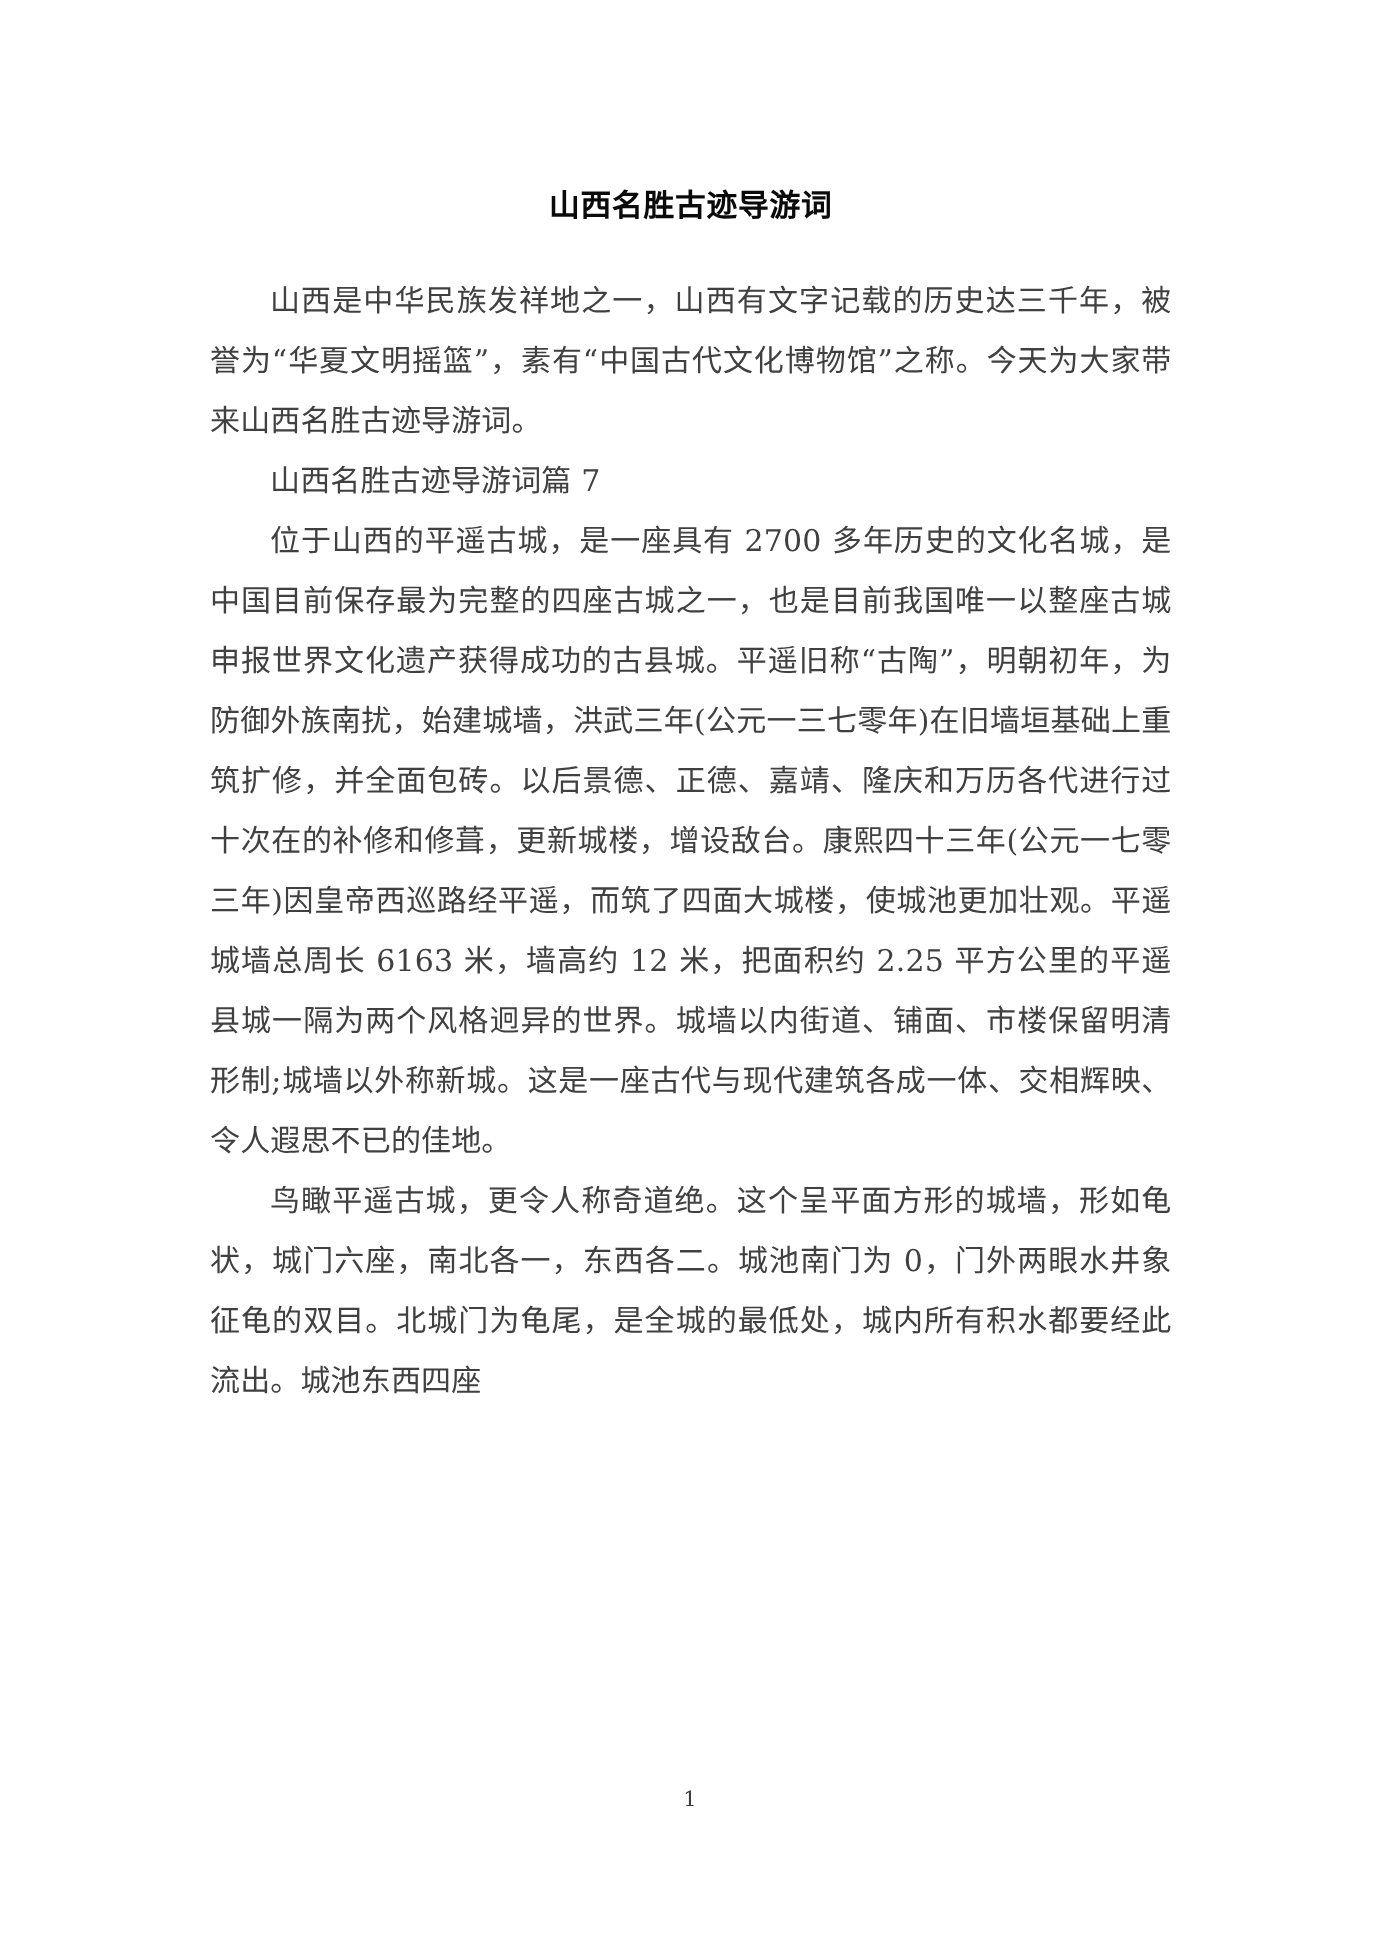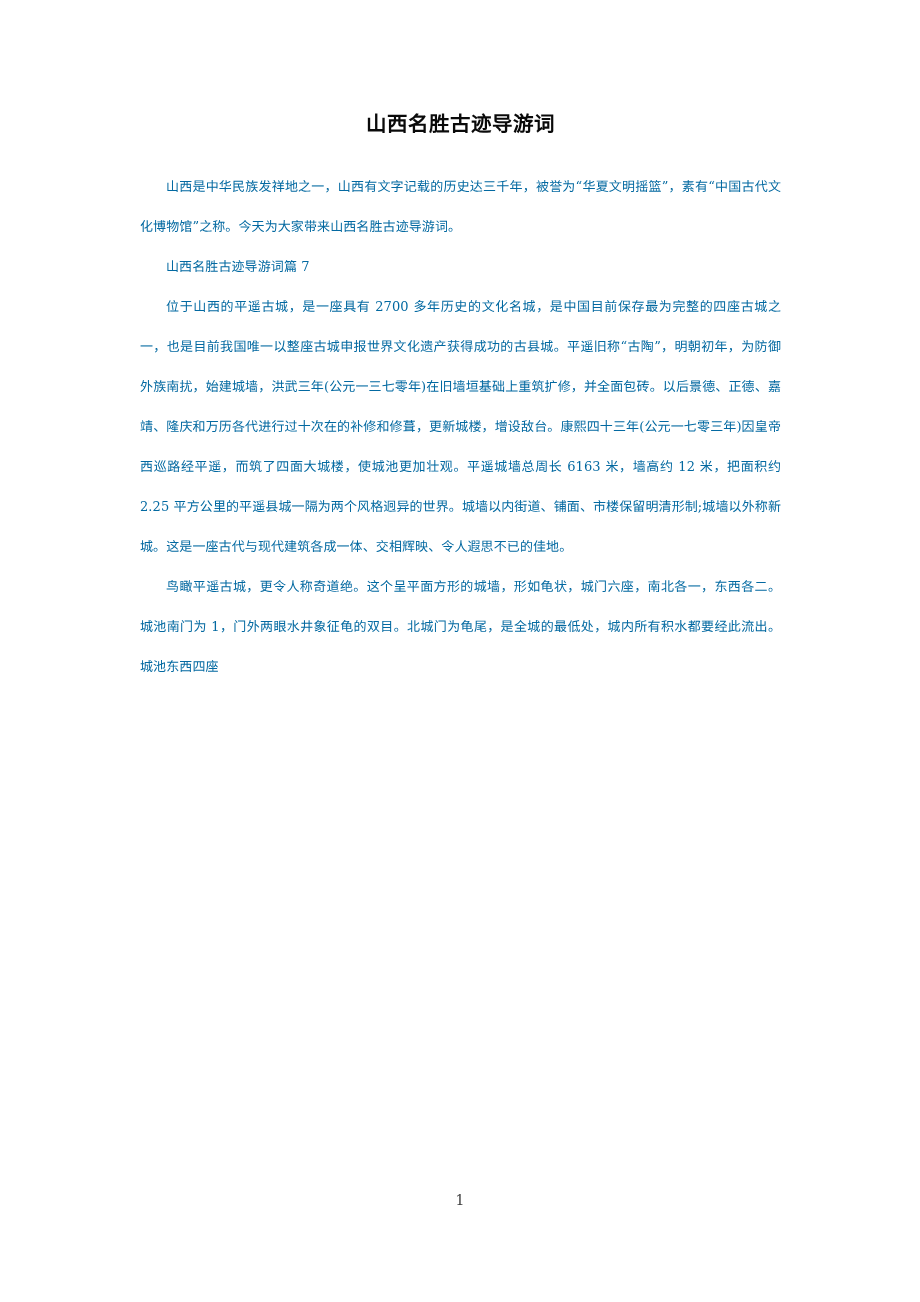--- a/index.html
+++ b/index.html
@@ -20,42 +20,42 @@
     top: 0; left: 0;
     width: 920px;
     height: 1302px;
     box-sizing: border-box;
     padding: 0;
     background: #ffffff;
   }
   .content {
     position: absolute;
     left: 140px;
-    top: 104px;
+    top: 117px;
     width: 641px;
   }
   .doc-title {
     font-family: "DejaVu Sans", "Liberation Sans", sans-serif;
     font-weight: bold;
     font-size: 20.5px;
     line-height: 40px;
     text-align: center;
     letter-spacing: 0.5px;
     margin: 0 0 23px 0;
     color: #0a0a0a;
   }
   .para {
     margin: 0;
-    font-size: 13px;
+    font-size: 20px;
     line-height: 40px;
     text-align: justify;
     text-justify: inter-ideograph;
     text-align-last: left;
     letter-spacing: 0.1px;
-    color: #0369a1;
+    color: #404040;
   }
   .para.indent {
     text-indent: 2em;
   }
   .page-number {
     position: absolute;
     left: 0;
     right: 0;
     top: 1190px;
     text-align: center;
@@ -75,19 +75,19 @@
     <h1 class="doc-title">山西名胜古迹导游词</h1>
 
     <p class="para indent">山西是中华民族发祥地之一，山西有文字记载的历史达三千年，被誉为“华夏文明摇篮”，素有“中国古代文化博物馆”之称。今天为大家带来山西名胜古迹导游词。</p>
 
     <p class="para indent">山西名胜古迹导游词篇 7</p>
 
 
     <p class="para indent">位于山西的平遥古城，是一座具有 2700 多年历史的文化名城，是中国目前保存最为完整的四座古城之一，也是目前我国唯一以整座古城申报世界文化遗产获得成功的古县城。平遥旧称“古陶”，明朝初年，为防御外族南扰，始建城墙，洪武三年(公元一三七零年)在旧墙垣基础上重筑扩修，并全面包砖。以后景德、正德、嘉靖、隆庆和万历各代进行过十次在的补修和修葺，更新城楼，增设敌台。康熙四十三年(公元一七零三年)因皇帝西巡路经平遥，而筑了四面大城楼，使城池更加壮观。平遥城墙总周长 6163 米，墙高约 12 米，把面积约 2.25 平方公里的平遥县城一隔为两个风格迥异的世界。城墙以内街道、铺面、市楼保留明清形制;城墙以外称新城。这是一座古代与现代建筑各成一体、交相辉映、令人遐思不已的佳地。</p>
 
 
-    <p class="para indent">鸟瞰平遥古城，更令人称奇道绝。这个呈平面方形的城墙，形如龟状，城门六座，南北各一，东西各二。城池南门为 1，门外两眼水井象征龟的双目。北城门为龟尾，是全城的最低处，城内所有积水都要经此流出。城池东西四座</p>
+    <p class="para indent">鸟瞰平遥古城，更令人称奇道绝。这个呈平面方形的城墙，形如龟状，城门六座，南北各一，东西各二。城池南门为 0，门外两眼水井象征龟的双目。北城门为龟尾，是全城的最低处，城内所有积水都要经此流出。城池东西四座</p>
 
   </div>
 
   <div class="page-number">1</div>
 
 </div>
 
 </body></html>

